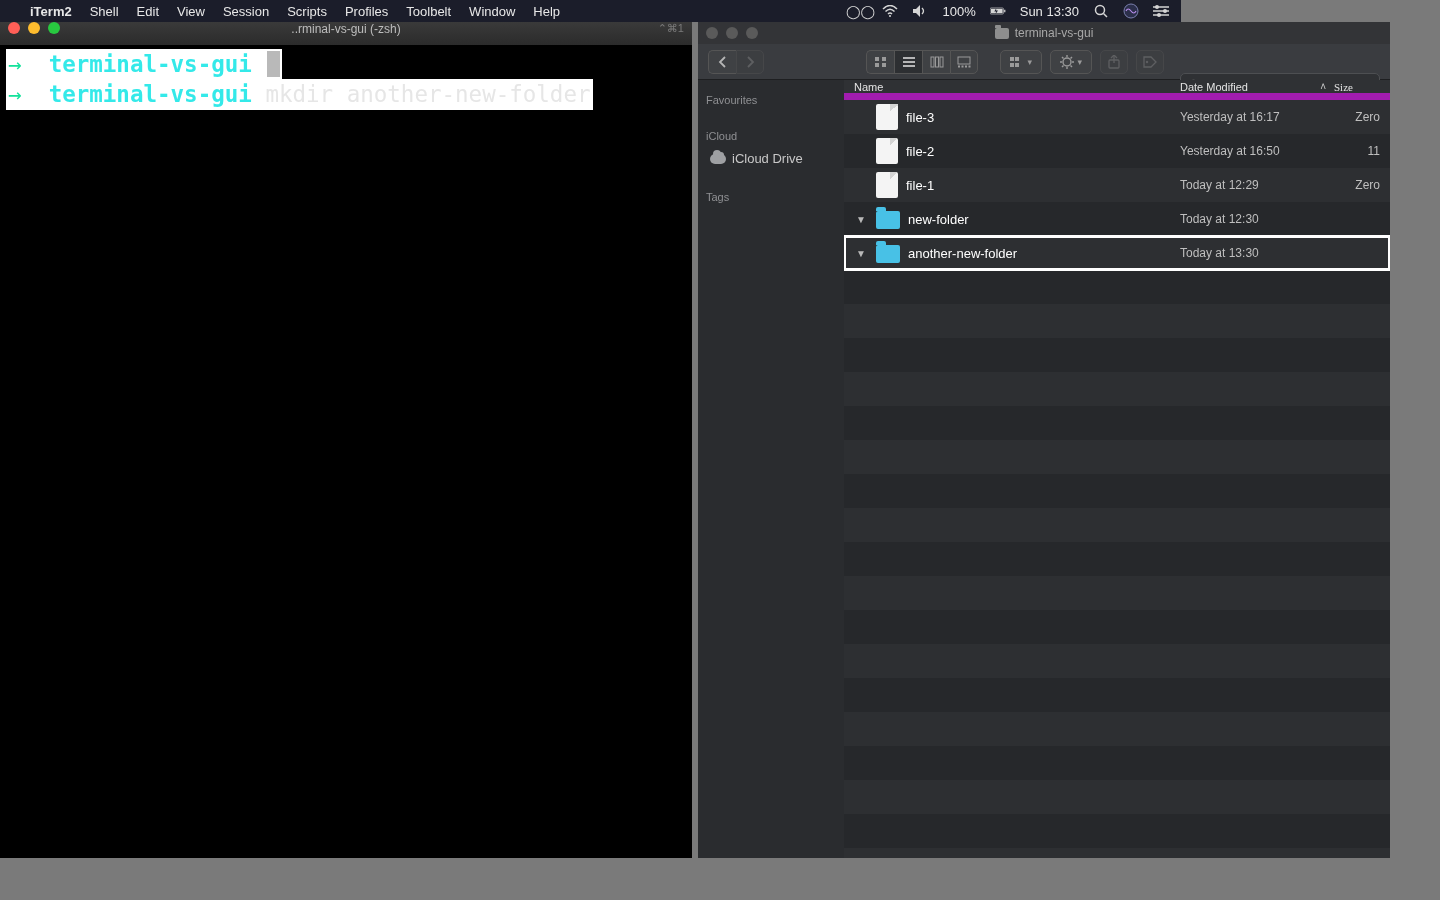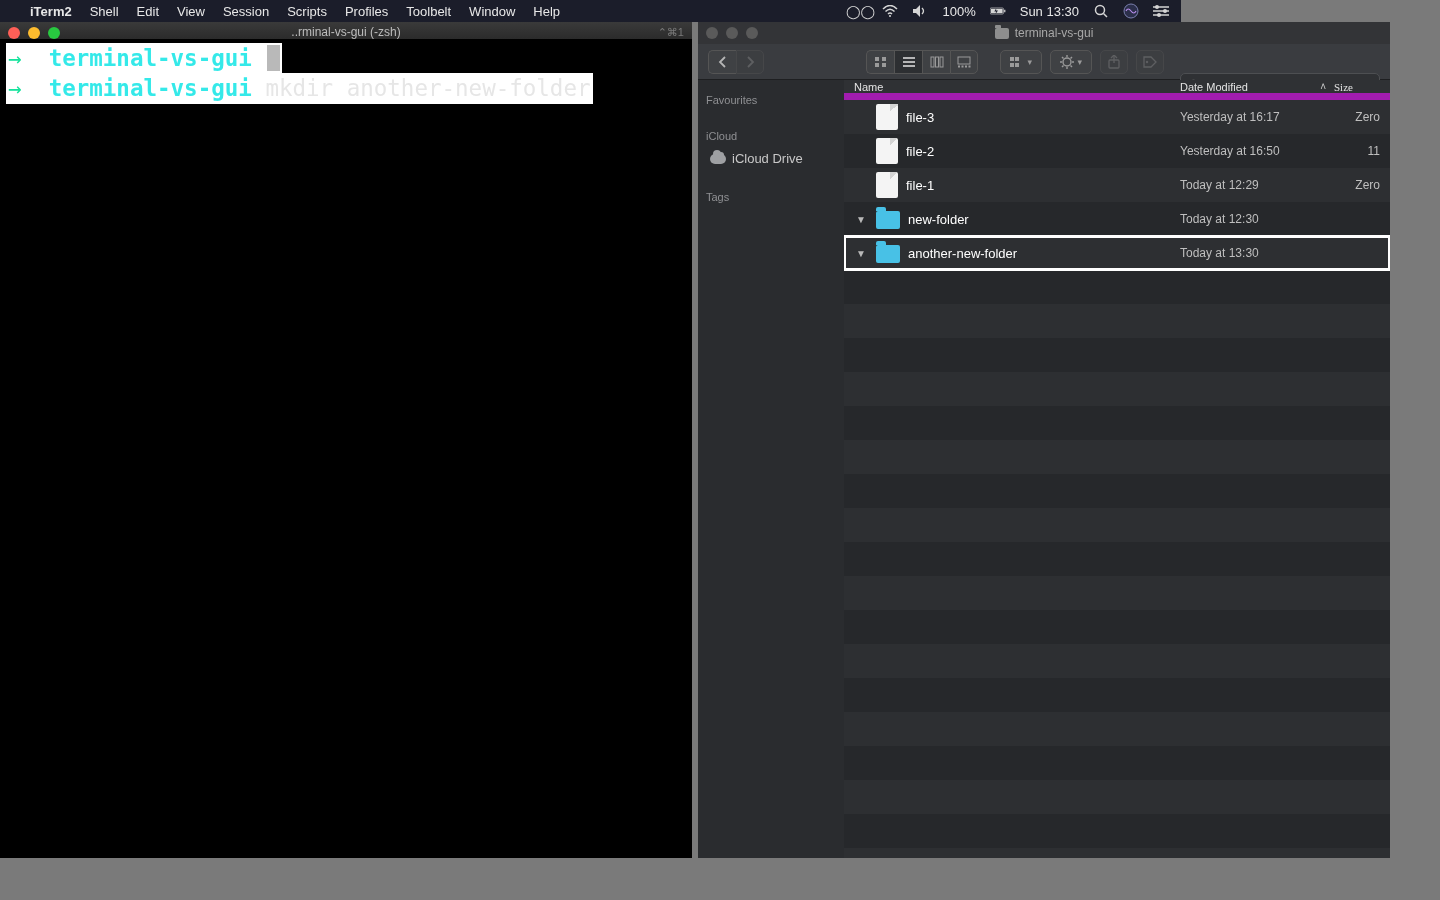--- a/index.html
+++ b/index.html
@@ -40,22 +40,22 @@
   .apple-logo { font-size:15px; }
   .mb-icon { width:16px; height:16px; display:inline-flex; align-items:center; justify-content:center; color:#d5d5d5; }
 
   
   .terminal {
     position:absolute; left:0; top:22px; width:692px; height:836px;
     background: var(--term-bg); display:flex; flex-direction:column;
     font-family: "Menlo","Consolas",monospace;
   }
   .term-titlebar {
-    height:17px; background: linear-gradient(#3a3a3a,#2b2b2b);
-    display:flex; align-items:flex-end; padding:0 8px; position:relative;
+    height:23px; background: linear-gradient(#3a3a3a,#2b2b2b);
+    display:flex; align-items:flex-start; padding:0 8px; position:relative;
   }
   .traffic-lights { display:flex; gap:8px; }
   .light { width:12px; height:12px; border-radius:50%; }
   .light.red { background:#ff5f57; }
   .light.yellow { background:#febc2e; }
   .light.green { background:#28c840; }
   .light.dim { background:#5a5a5a; }
   .term-title { position:absolute; left:0; right:0; text-align:center; font-size:12px; color:var(--term-title-fg); pointer-events:none; font-family:-apple-system,Arial,sans-serif; }
   .term-right { margin-left:auto; font-size:11px; color:#7a7a7a; font-family:-apple-system,Arial,sans-serif; }
 

